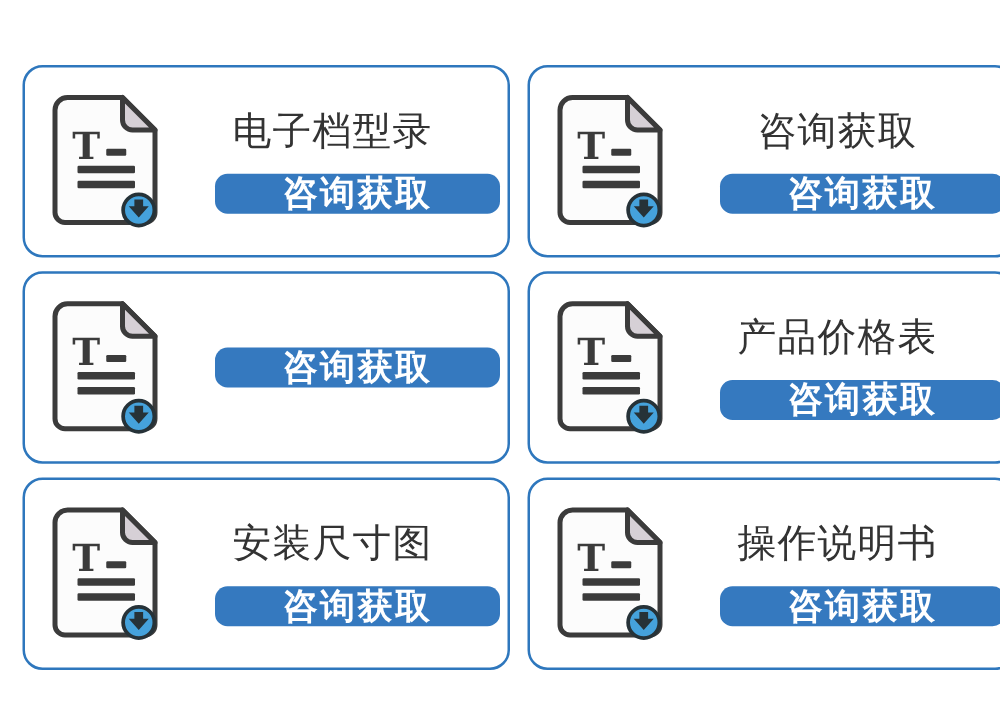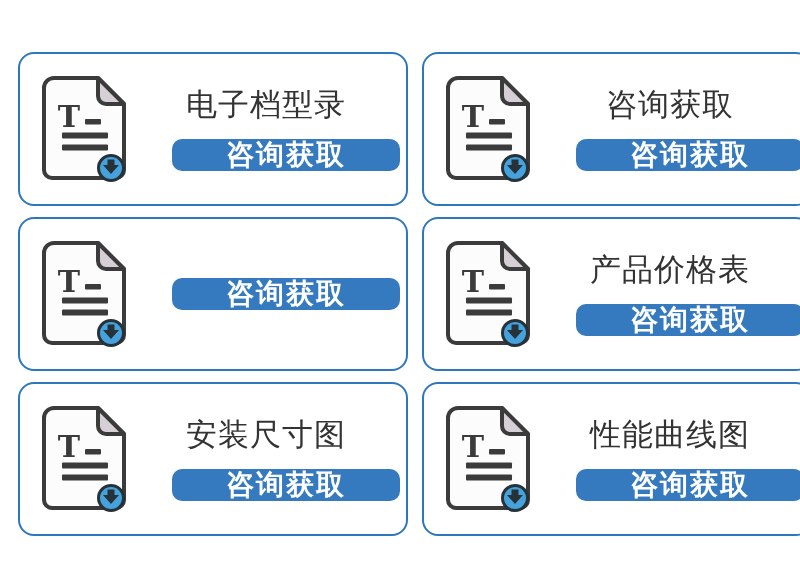--- a/index.html
+++ b/index.html
@@ -148,18 +148,18 @@
       <div class="card-title">安装尺寸图</div>
       <button class="cta-button">咨询获取</button>
     </div>
   </div>
 
   <div class="card">
     <svg class="doc-icon">
         <use href="#doc-download"></use>
       </svg>
     <div class="card-right">
-      <div class="card-title">性能曲线图</div>
+      <div class="card-title">操作说明书</div>
       <button class="cta-button">咨询获取</button>
     </div>
   </div>
 
 </div>
 
 </body></html>

